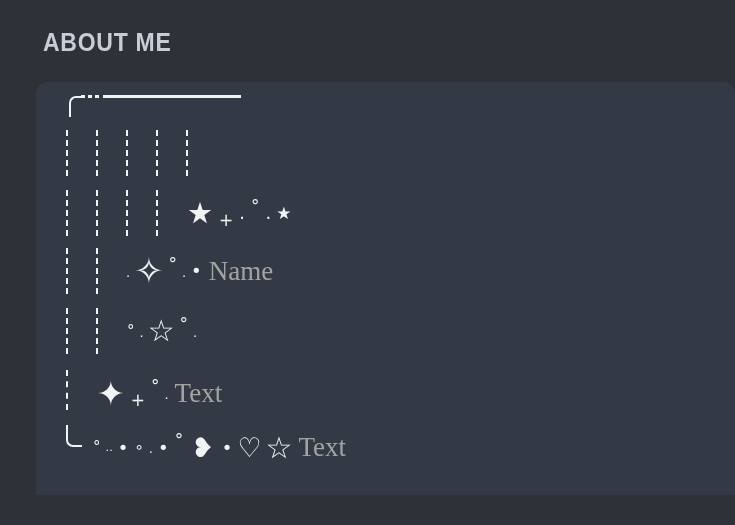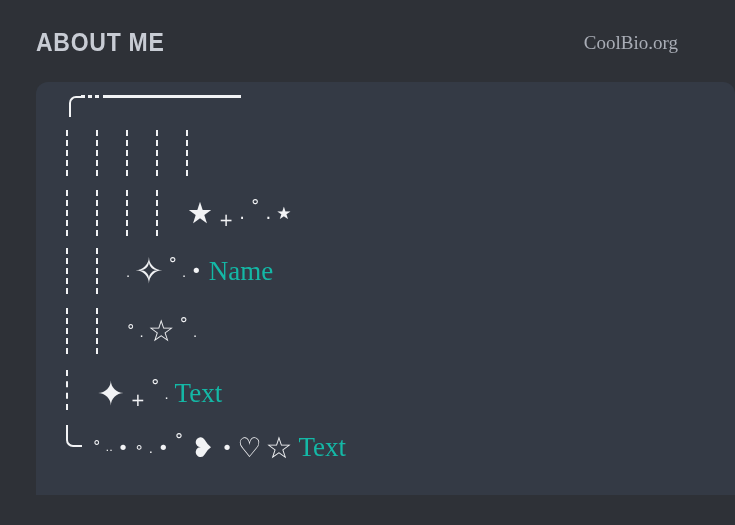--- a/index.html
+++ b/index.html
@@ -18,21 +18,21 @@
   #page {
     position: relative;
     width: 735px;
     height: 525px;
     background: #2e3137;
   }
 
   
   #header {
     position: absolute;
-    left: 0;
+    left: 7px;
     top: 0;
     width: 702px;
     height: 82px;
   }
 
   #page-title {
     position: absolute;
     left: 36px;
     top: 28px;
     font-family: "Liberation Sans", sans-serif;
@@ -188,40 +188,39 @@
   .g-bullet     { font-size: 18px; margin: 0 3px; }
   .g-ring       { font-size: 15px; margin: 0 3px; }
   .g-ring-sm    { font-size: 11px; margin: 0 2px; }
   .g-dot-sm     { font-size: 13px; margin: 0 2px; position: relative; top: 5px; }
   .g-heart-tail { font-size: 27px; margin: 0 5px; }
   .g-heart-open { font-size: 27px; margin: 0 2px; }
 
   .label {
     font-family: "Liberation Serif", serif;
     font-size: 27px;
-    color: #14b8a6;
+    color: #a3a3a3;
     margin-left: 4px;
     white-space: nowrap;
   }
 
   #art-row-bars   { top: 48px; }
   #art-row-star   { top: 108px; }
   #art-row-name   { top: 166px; }
   #art-row-pron   { top: 226px; }
   #art-row-text   { top: 288px; }
   #art-row-bottom { top: 350px; }
 </style>
 </head>
 <body>
 
 <div id="page">
 
   <div id="header">
     <div id="page-title">ABOUT ME</div>
-    <div id="site-brand">CoolBio.org</div>
   </div>
 
   <div id="bio-panel">
     <div id="ascii-art">
 
       <div class="art-row" id="art-row-top">
         <span class="corner-tl"></span>
         <span class="dot-seg"></span>
         <span class="dot-seg"></span>
         <span class="dot-seg"></span>

